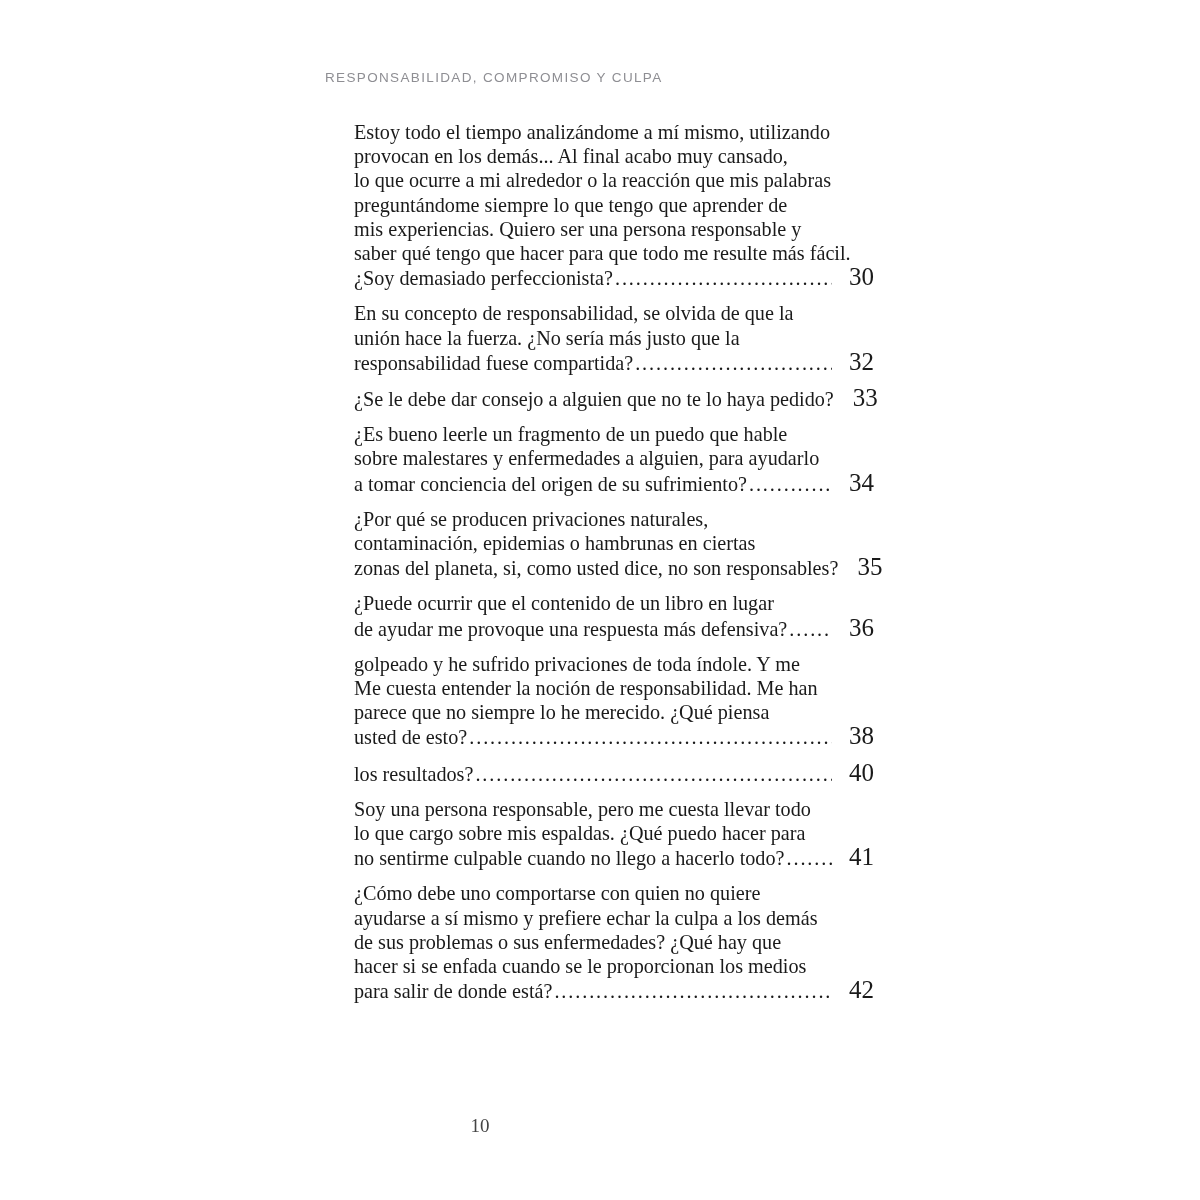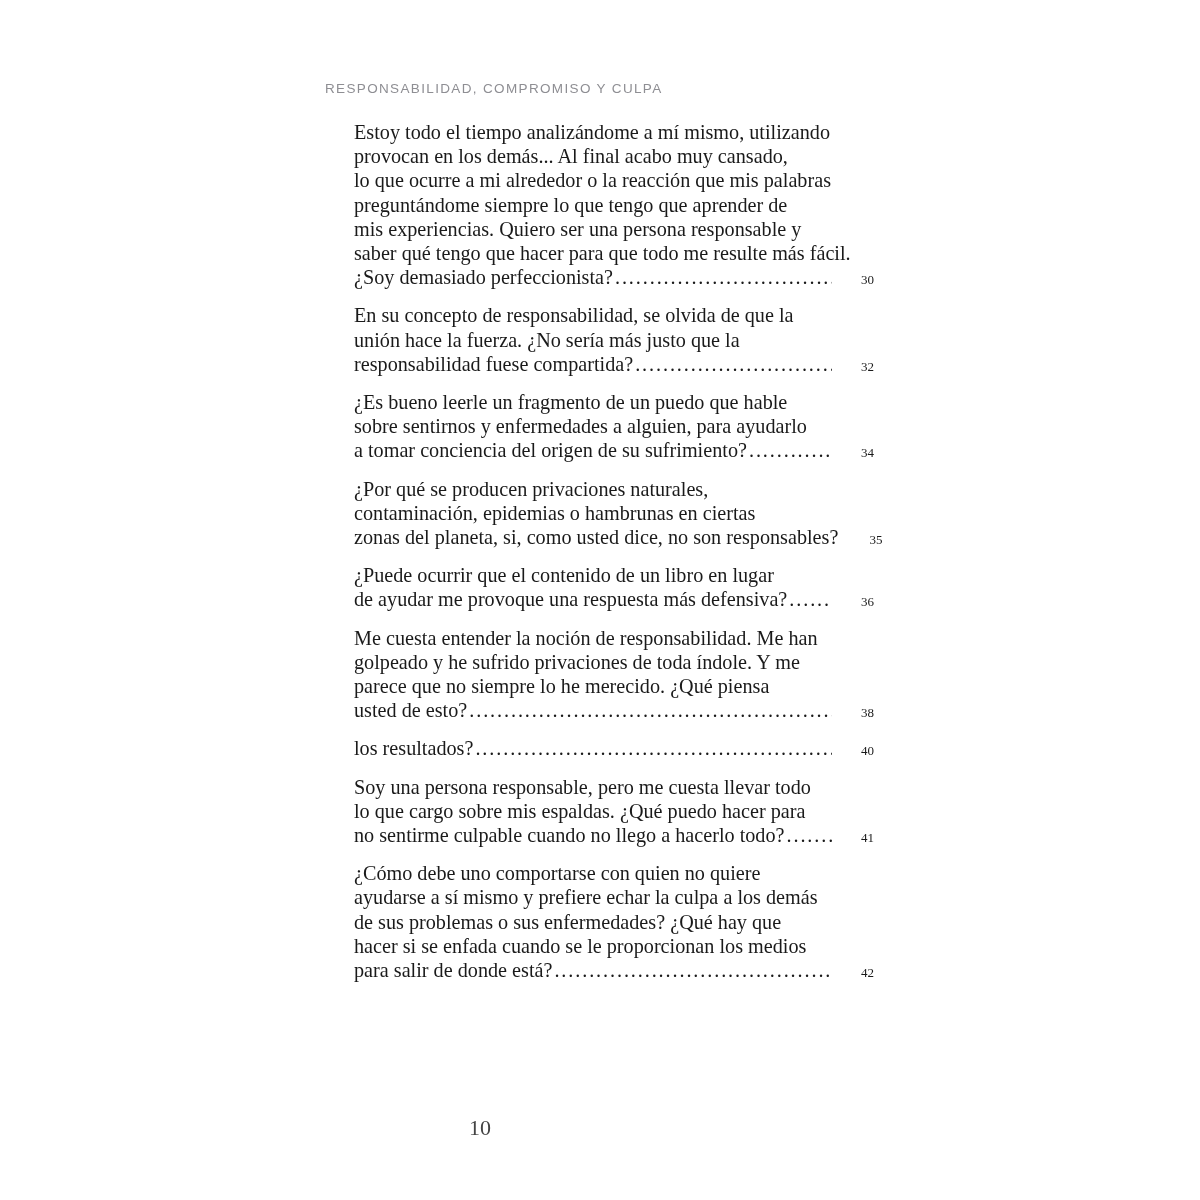--- a/index.html
+++ b/index.html
@@ -18,21 +18,20 @@
   .running-head {
     position: absolute;
     left: 325px;
     top: 70px;
     font-family: "Liberation Sans", sans-serif;
     font-size: 13.5px;
     letter-spacing: 1.35px;
     color: #8e8e93;
     white-space: nowrap;
     font-weight: 400;
-    margin-top: 11px;
   }
   .toc {
     position: absolute;
     left: 354px;
     top: 120px;
     width: 520px;
   }
   .toc-entry {
     position: relative;
     margin-bottom: 11px;
@@ -70,31 +69,31 @@
     letter-spacing: 1.9px;
     min-width: 0;
   }
   .leader.none {
     letter-spacing: 0;
   }
   .page-num {
     flex: 0 0 auto;
     width: 38px;
     text-align: right;
-    font-size: 13px;
+    font-size: 25px;
     color: #1a1a1a;
     font-family: Liberation Serif, serif;
   }
   .folio {
     position: absolute;
     left: 0;
     top: 1115px;
     width: 960px;
     text-align: center;
-    font-size: 22px;
+    font-size: 19px;
     color: #444444;
   }
 </style>
 </head>
 <body>
 
 <div class="page">
 
   <div class="running-head">RESPONSABILIDAD, COMPROMISO Y CULPA</div>
 
@@ -119,23 +118,31 @@
           <span class="entry-line">En su concepto de responsabilidad, se olvida de que la</span>
           <span class="entry-line">unión hace la fuerza. ¿No sería más justo que la</span>
         </div>
         <div class="entry-last">
           <span class="tail-text">responsabilidad fuese compartida?</span>
           <span class="leader">.....................................</span>
           <span class="page-num">32</span>
         </div>
       </div>
       <div class="toc-entry">
+        <div class="entry-body"></div>
+        <div class="entry-last">
+          <span class="tail-text">¿Se le debe dar consejo a alguien que no te lo haya pedido?</span>
+          <span class="leader">..</span>
+          <span class="page-num">33</span>
+        </div>
+      </div>
+      <div class="toc-entry">
         <div class="entry-body">
           <span class="entry-line">¿Es bueno leerle un fragmento de un puedo que hable</span>
-          <span class="entry-line">sobre sentirnos y enfermedades a alguien, para ayudarlo</span>
+          <span class="entry-line">sobre malestares y enfermedades a alguien, para ayudarlo</span>
         </div>
         <div class="entry-last">
           <span class="tail-text">a tomar conciencia del origen de su sufrimiento?</span>
           <span class="leader">................</span>
           <span class="page-num">34</span>
         </div>
       </div>
       <div class="toc-entry">
         <div class="entry-body">
           <span class="entry-line">¿Por qué se producen privaciones naturales,</span>
@@ -152,22 +159,22 @@
           <span class="entry-line">¿Puede ocurrir que el contenido de un libro en lugar</span>
         </div>
         <div class="entry-last">
           <span class="tail-text">de ayudar me provoque una respuesta más defensiva?</span>
           <span class="leader">..........</span>
           <span class="page-num">36</span>
         </div>
       </div>
       <div class="toc-entry">
         <div class="entry-body">
+          <span class="entry-line">golpeado y he sufrido privaciones de toda índole. Y me</span>
           <span class="entry-line">Me cuesta entender la noción de responsabilidad. Me han</span>
-          <span class="entry-line">golpeado y he sufrido privaciones de toda índole. Y me</span>
           <span class="entry-line">parece que no siempre lo he merecido. ¿Qué piensa</span>
         </div>
         <div class="entry-last">
           <span class="tail-text">usted de esto?</span>
           <span class="leader">........................................................</span>
           <span class="page-num">38</span>
         </div>
       </div>
       <div class="toc-entry">
         <div class="entry-last">

